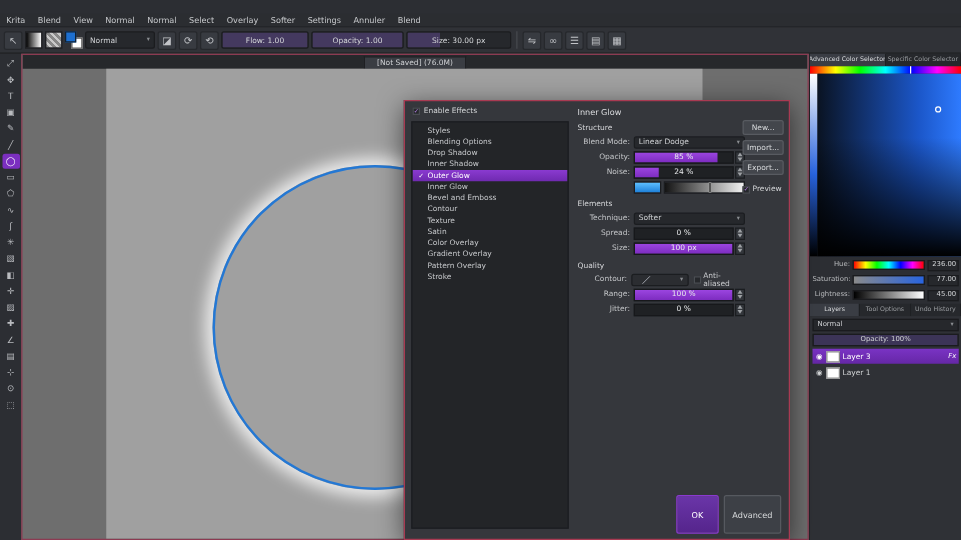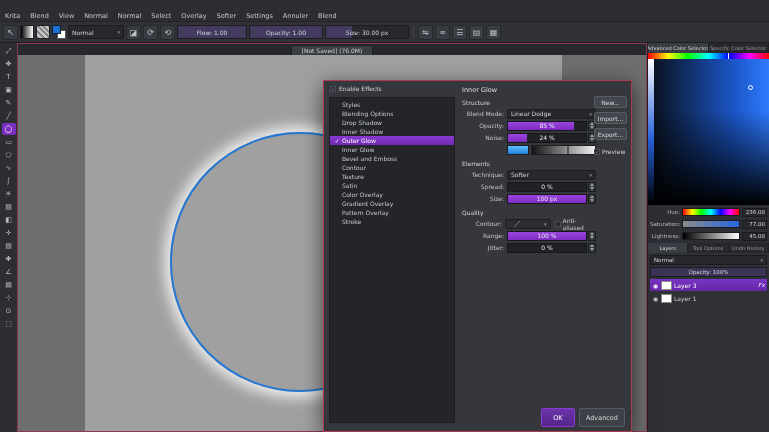--- a/index.html
+++ b/index.html
@@ -109,21 +109,21 @@
   .spin i{display:block;width:0;height:0;border-left:2px solid transparent;border-right:2px solid transparent;}
   .spin .up{border-bottom:3px solid #9da0a4;}
   .spin .dn{border-top:3px solid #9da0a4;}
   .swatch{width:22px;height:10px;background:linear-gradient(#5fc0ff,#1d7fd8);border:1px solid #1b1d20;}
   .gradbar{flex:1;height:10px;margin-left:2px;border:1px solid #1b1d20;background:linear-gradient(90deg,#141414,#f2f2f2);position:relative;}
   .gradbar .mark{position:absolute;left:55%;top:0;bottom:0;width:2px;background:#fff;border:1px solid #555;}
   .sidebtns{position:absolute;right:4px;top:15px;width:33px;display:flex;flex-direction:column;gap:4px;font-size:6px;}
   .sbtn{height:12px;background:#43464c;border:1px solid #585b61;border-radius:2px;display:flex;align-items:center;justify-content:center;color:#d8dadc;}
   .preview-row{display:flex;align-items:center;gap:2px;margin-top:4px;color:#d4d6d8;}
   .dlg-footer{position:absolute;right:6px;bottom:4px;display:flex;gap:4px;z-index:11;}
-  .fbtn{min-width:34px;height:19px;padding:0 6px;display:flex;align-items:center;justify-content:center;background:#3d4046;border:1px solid #56595f;border-radius:2px;font-size:6.5px;color:#d8dadc;}
+  .fbtn{min-width:34px;height:31px;padding:0 6px;display:flex;align-items:center;justify-content:center;background:#3d4046;border:1px solid #56595f;border-radius:2px;font-size:6.5px;color:#d8dadc;}
   .fbtn.primary{background:linear-gradient(#6a35a8,#55258c);border-color:#8a3ad0;color:#fff;}
 </style>
 </head>
 <body>
 
 <div id="app">
 
 
   <div class="menubar">
 

